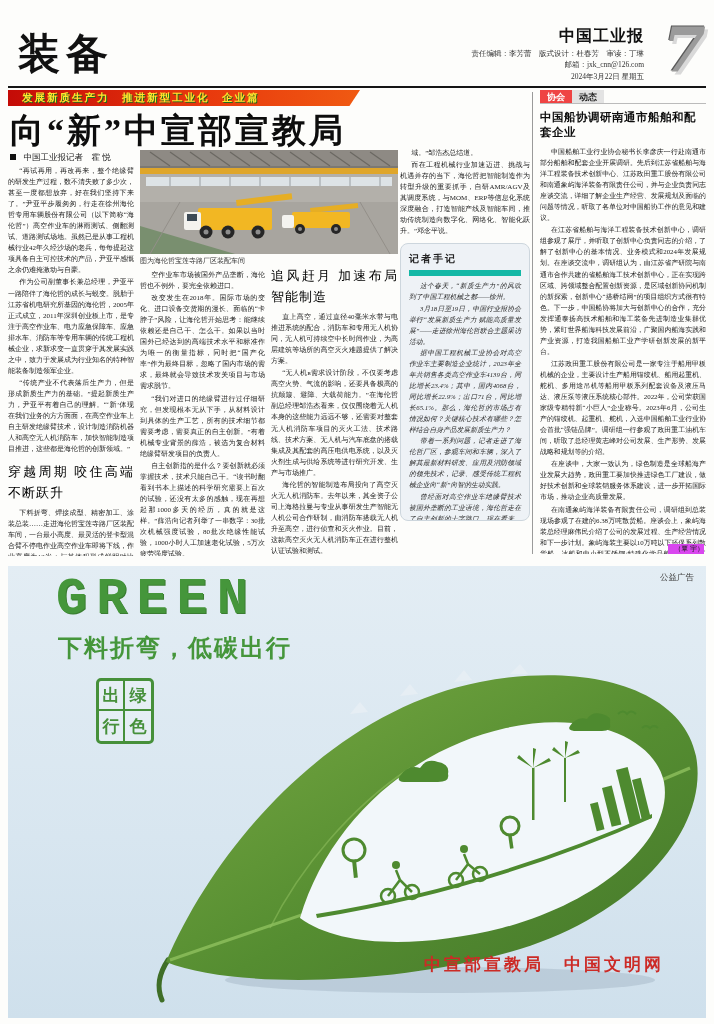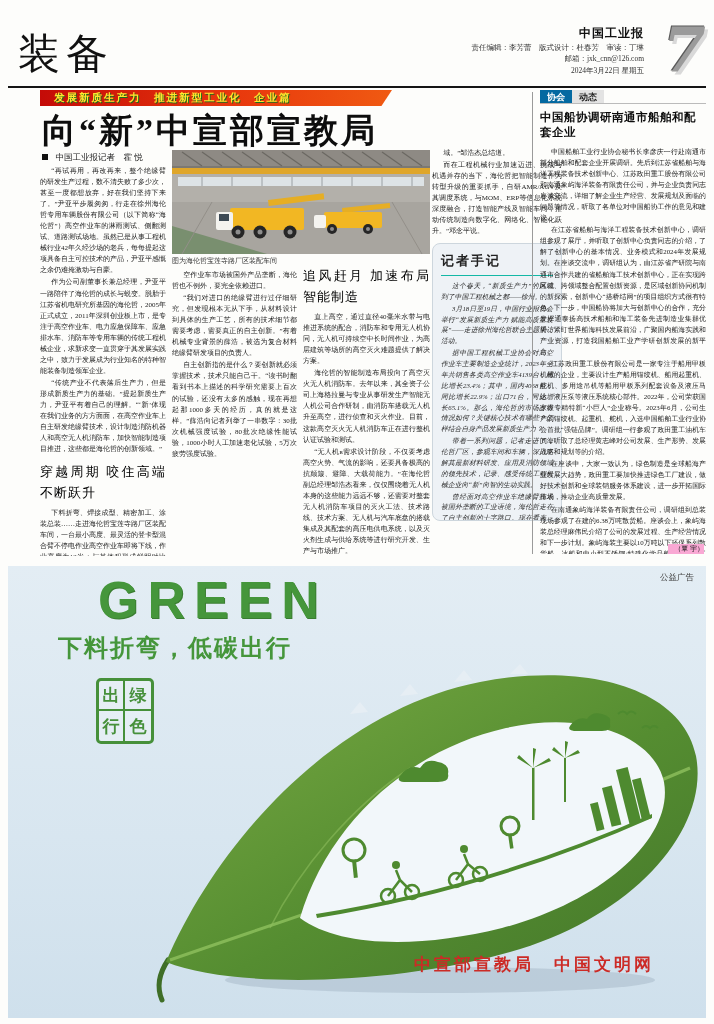--- a/index.html
+++ b/index.html
@@ -3,30 +3,30 @@
 <meta charset="utf-8">
 <style>
   * { margin:0; padding:0; box-sizing:border-box; }
   html,body { width:714px; height:1024px; background:#ffffff; }
   body { font-family:"Liberation Serif","DejaVu Serif",serif; color:#1c1c1c; position:relative; overflow:hidden; }
 
   .page { position:absolute; inset:0; background:#fdfdfb; }
 
   
   .masthead { position:absolute; left:8px; top:18px; width:698px; height:66px; }
-  .section-title { position:absolute; left:10px; top:8px; font-size:42px; font-weight:normal; letter-spacing:6px; color:#111; }
+  .section-title { position:absolute; left:10px; top:8px; font-size:42px; font-weight:bold; letter-spacing:6px; color:#111; }
   .mast-right { position:absolute; right:62px; top:6px; text-align:right; line-height:1.5; }
-  .paper-name { font-size:12px; font-weight:bold; color:#111; letter-spacing:1px; }
+  .paper-name { font-size:16px; font-weight:bold; color:#111; letter-spacing:1px; }
   .mast-line { font-size:7.5px; color:#333; }
   .page-no { position:absolute; right:0; top:-4px; font-size:62px; font-weight:bold; font-style:italic;
              font-family:"DejaVu Serif",serif; color:#9b9b9b; text-shadow:3px 3px 0 #d9d9d9, -1px -1px 0 #5a5a5a; }
   .head-rule { position:absolute; left:8px; top:86px; width:698px; height:0; border-top:2.5px solid #151515; }
 
   
-  .article { position:absolute; left:8px; top:90px; width:522px; height:466px;margin-left:32px; }
+  .article { position:absolute; left:8px; top:90px; width:522px; height:466px; }
   .banner { position:absolute; left:0; top:0; width:352px; height:16px;
             background:linear-gradient(90deg,#c40b07,#e8380d 55%,#f05a12);
             clip-path:polygon(0 0,100% 0,97% 100%,0 100%);
             display:flex; align-items:center; padding-left:14px; }
   .banner span { font-family:"Liberation Sans",sans-serif; font-size:10.5px; font-weight:bold; color:#ffe62e;
                  letter-spacing:2px; text-shadow:1px 1px 0 #1c6d1c; }
   .headline { position:absolute; left:2px; top:18px; font-size:34px; font-weight:bold; letter-spacing:3px; color:#0d0d0d; }
   .byline { position:absolute; left:2px; top:62px; font-size:8.5px; color:#222; font-family:"Liberation Sans",sans-serif; }
   .byline .sq { display:inline-block; width:6px; height:6px; background:#111; margin-right:5px; }
 
@@ -35,50 +35,50 @@
 
   .col { position:absolute; overflow:hidden; font-size:7px; line-height:1.58; text-align:justify; color:#222; }
   .col p { text-indent:1.6em; margin-bottom:1px; }
   .col1 { left:0;   top:76px;  width:126px; height:390px; }
   .col2 { left:132px; top:180px; width:125px; height:286px; }
   .col3 { left:263px; top:176px; width:127px; height:290px; }
   .col4 { left:392px; top:58px;  width:130px; height:408px; }
   .subhead { font-weight:normal; font-size:13px; letter-spacing:1px; margin:7px 0 5px; text-indent:0 !important; color:#000; }
 
   .note-box { margin-top:6px; background:#eef2f6; border:1px solid #cdd6dd; border-radius:8px; padding:7px 8px; height:278px; overflow:hidden; }
-  .note-title { font-weight:bold; font-size:13px; border-bottom:1px solid #14b8a6; padding-bottom:3px; margin-bottom:5px; letter-spacing:2px; }
+  .note-title { font-weight:bold; font-size:10px; border-bottom:6px solid #14b8a6; padding-bottom:3px; margin-bottom:5px; letter-spacing:2px; }
   .note-box .para-wrap p { font-style:italic; font-size:6.8px; line-height:1.6; text-indent:1.6em; text-align:justify; color:#2a2a2a; margin-bottom:1px; }
 
   .v-divider { position:absolute; left:532px; top:92px; width:1px; height:462px; background:#9a9a9a; }
 
   
   .sidebar { position:absolute; left:540px; top:90px; width:166px; height:466px; }
   .side-tags { display:flex; align-items:stretch; height:14px; border-bottom:1px solid #bbb; width:100%; }
-  .tag-red { background:#0369a1; color:#fff; font-size:9px; font-weight:bold; padding:1px 7px; font-family:"Liberation Sans",sans-serif; }
+  .tag-red { background:#ef4444; color:#fff; font-size:9px; font-weight:bold; padding:1px 7px; font-family:"Liberation Sans",sans-serif; }
   .tag-gray { background:#e3e3e3; color:#222; font-size:9px; font-weight:bold; padding:1px 7px; font-family:Liberation Serif, serif; }
   .side-title { margin-top:6px; font-size:11.5px; font-weight:bold; letter-spacing:0.5px; color:#0d0d0d; }
   .side-body { margin-top:6px; font-size:6.9px; line-height:1.6; text-align:justify; color:#222; height:408px; overflow:hidden; }
   .side-body p { text-indent:1.6em; margin-bottom:1px; }
-  .side-author { position:absolute; right:2px; bottom:2px; font-size:7px; color:#222; background:#f9a8d4; padding-left:6px; }
+  .side-author { position:absolute; right:2px; bottom:2px; font-size:7px; color:#222; background:#d946ef; padding-left:6px; }
 
   
   .ad { position:absolute; left:8px; top:566px; width:698px; height:452px;
         background:linear-gradient(180deg,#e3edf4 0%,#d8e6f0 60%,#cfe0ec 100%); overflow:hidden; }
   .ad-label { position:absolute; right:12px; top:6px; font-size:8.5px; color:#444; font-family:Liberation Sans, sans-serif; }
-  .ad-title { position:absolute; left:48px; top:4px; font-family:Liberation Sans, sans-serif; font-size:52px; font-weight:900;
-              letter-spacing:9px; color:#45963b; text-shadow:1px 1px 0 #3a7d31;margin-left:42px; }
+  .ad-title { position:absolute; left:48px; top:4px; font-family:Liberation Mono, monospace; font-size:52px; font-weight:900;
+              letter-spacing:9px; color:#45963b; text-shadow:1px 1px 0 #3a7d31; }
   .ad-slogan { position:absolute; left:50px; top:66px; font-size:24px; font-weight:bold; color:#45963b; letter-spacing:2px; }
   .seal { position:absolute; left:88px; top:112px; width:58px; height:66px; border:3px solid #46903a; border-radius:5px;
           display:grid; grid-template-columns:1fr 1fr; grid-template-rows:1fr 1fr; background:rgba(255,255,255,0.25); }
   .seal div { display:flex; align-items:center; justify-content:center; font-size:17px; font-weight:bold; color:#46903a; }
   .seal div:nth-child(1){ border-right:2px solid #46903a; border-bottom:2px solid #46903a; }
   .seal div:nth-child(2){ border-bottom:2px solid #46903a; }
   .seal div:nth-child(3){ border-right:2px solid #46903a; }
   .leaf-wrap { position:absolute; left:142px; top:52px; width:556px; height:388px; }
-  .ad-footer { position:absolute; right:52px; bottom:42px; font-size:17px; font-weight:bold; color:#cc2b26; letter-spacing:3px; }
+  .ad-footer { position:absolute; right:42px; bottom:42px; font-size:17px; font-weight:bold; color:#cc2b26; letter-spacing:3px; }
 </style>
 </head>
 <body>
 
 <div class="page">
 
   <div class="masthead">
     <div class="section-title">装备</div>
     <div class="mast-right">
       <div class="paper-name">中国工业报</div>
@@ -169,31 +169,32 @@
         </div>
       <div class="subhead">穿越周期 咬住高端不断跃升</div>
       <div class="para-wrap">
           <p>下料折弯、焊接成型、精密加工、涂装总装……走进海伦哲宝莲寺路厂区装配车间，一台最小高度、最灵活的登卡型混合臂不停电作业高空作业车即将下线，作业高度为12米；与其体积形成鲜明对比的，是一台带有可回转臂结构的绝缘型高空作业车，作业高度26米，可满足35kV不停电作业。</p>
         </div>
     </div>
 
     <div class="col col2">
       <div class="para-wrap">
           <p>空作业车市场被国外产品垄断，海伦哲也不例外，要完全依赖进口。</p>
+          <p>改变发生在2018年。国际市场的变化、进口设备交货期的漫长、面临的“卡脖子”风险，让海伦哲开始思考：能继续依赖还是自己干、怎么干。如果以当时国外已经达到的高端技术水平和标准作为唯一的衡量指标，同时把“国产化率”作为最终目标，忽略了国内市场的需求，最终就会导致技术攻关项目与市场需求脱节。</p>
           <p>“我们对进口的绝缘臂进行过仔细研究，但发现根本无从下手，从材料设计到具体的生产工艺，所有的技术细节都需要考虑，需要真正的自主创新。”有着机械专业背景的薛浩，被选为复合材料绝缘臂研发项目的负责人。</p>
           <p>自主创新指的是什么？要创新就必须掌握技术，技术只能自己干。“读书时翻看到书本上描述的科学研究需要上百次的试验，还没有太多的感触，现在再想起那1000多天的经历，真的就是这样。”薛浩向记者列举了一串数字：30批次机械强度试验，80批次绝缘性能试验，1000小时人工加速老化试验，5万次疲劳强度试验。</p>
         </div>
     </div>
 
     <div class="col col3">
       <div class="subhead" style="margin-top:0">追风赶月 加速布局智能制造</div>
       <div class="para-wrap">
           <p>直上高空，通过直径40毫米水带与电推进系统的配合，消防车和专用无人机协同，无人机可持续空中长时间作业，为高层建筑等场所的高空灭火难题提供了解决方案。</p>
+          <p>“无人机в需求设计阶段，不仅要考虑高空火势、气流的影响，还要具备极高的抗颠簸、避障、大载荷能力。”在海伦哲副总经理邹浩杰看来，仅仅围绕着无人机本身的这些能力远远不够，还需要对整套无人机消防车项目的灭火工法、技术路线、技术方案、无人机与汽车底盘的搭载集成及其配套的高压电供电系统，以及灭火剂生成与供给系统等进行研究开发、生产与市场推广。</p>
           <p>海伦哲的智能制造布局投向了高空灭火无人机消防车。去年以来，其全资子公司上海格拉曼与专业从事研发生产智能无人机公司合作研制，由消防车搭载无人机升至高空，进行侦查和灭火作业。目前，这款高空灭火无人机消防车正在进行整机认证试验和测试。</p>
-          <p>“无人机в需求设计阶段，不仅要考虑高空火势、气流的影响，还要具备极高的抗颠簸、避障、大载荷能力。”在海伦哲副总经理邹浩杰看来，仅仅围绕着无人机本身的这些能力远远不够，还需要对整套无人机消防车项目的灭火工法、技术路线、技术方案、无人机与汽车底盘的搭载集成及其配套的高压电供电系统，以及灭火剂生成与供给系统等进行研究开发、生产与市场推广。</p>
           <p>此外，采用越野性能强大的房卡底盘，配置伸缩式停机坪、自动换电系统、车载电源、气象系统以及照明系统的输电无人机巡检车，也在技术研发中。</p>
         </div>
     </div>
 
     <div class="col col4">
       <div class="para-wrap">
           <p>域。”邹浩杰总结道。</p>
           <p>而在工程机械行业加速迈进、挑战与机遇并存的当下，海伦哲把智能制造作为转型升级的重要抓手，自研AMR/AGV及其调度系统，与MOM、ERP等信息化系统深度融合，打造智能产线及智能车间，推动传统制造向数字化、网络化、智能化跃升。”邓念平说。</p>
         </div>
       <div class="note-box">

